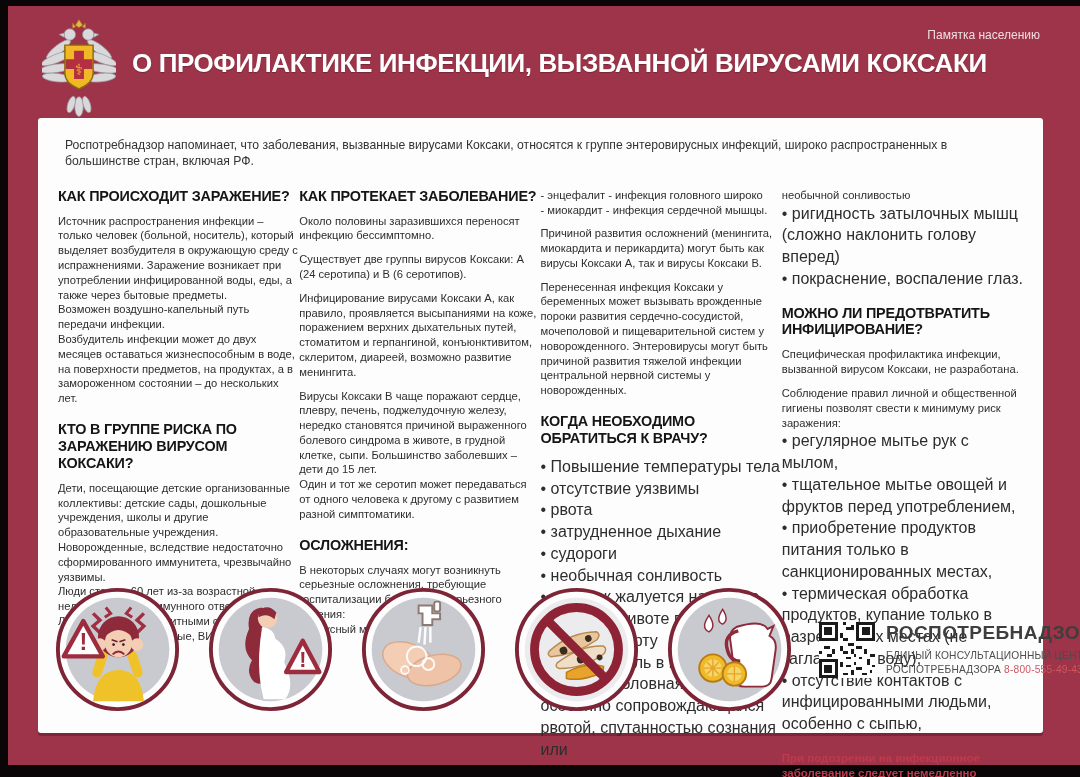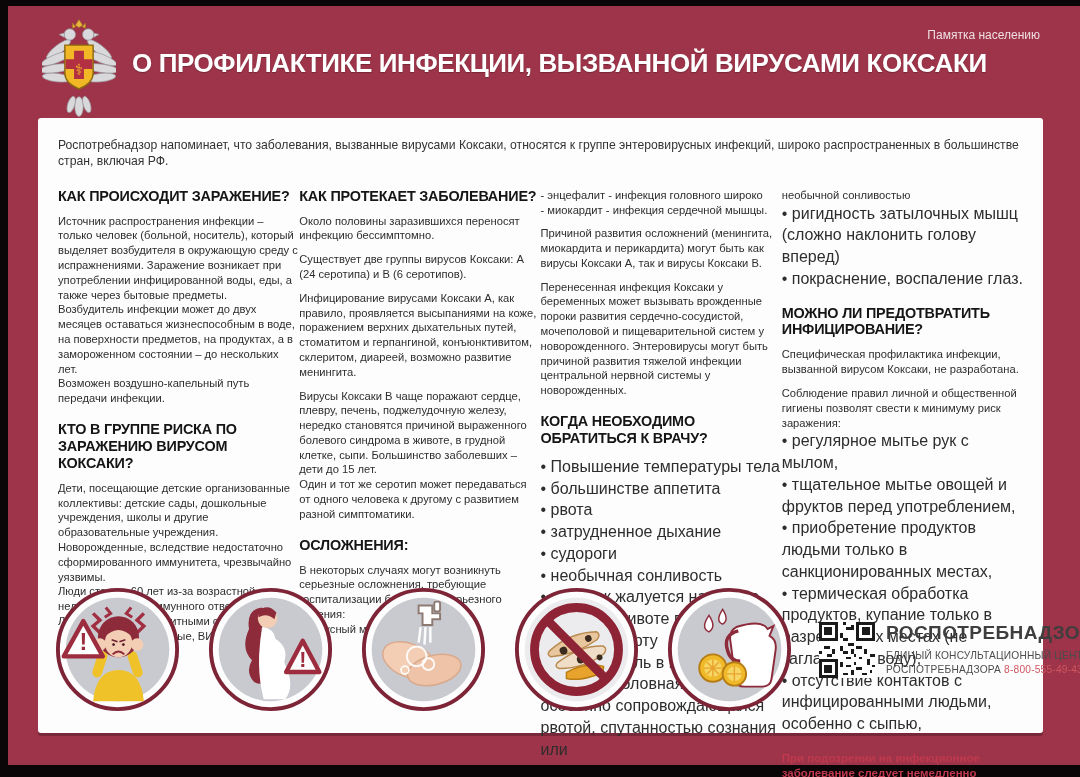--- a/index.html
+++ b/index.html
@@ -14,21 +14,21 @@
     position:absolute;left:124px;top:42px;width:830px;
     font-size:26px;font-weight:bold;color:#ffffff;letter-spacing:-0.4px;
     text-shadow:0 1px 1px rgba(0,0,0,.25);white-space:nowrap;
   }
   .poster-note{position:absolute;right:40px;top:22px;font-size:12px;color:#efdfe3;}
   .card{
     position:absolute;left:30px;top:112px;right:37px;bottom:32px;
     background:#fdfdfd;border-radius:3px;padding:16px 20px;box-sizing:border-box;
     box-shadow:0 3px 0 rgba(0,0,0,.22);
   }
-  .intro{font-size:12.2px;color:#333;margin:4px 0 18px;line-height:1.3;}
+  .intro{font-size:12.2px;color:#333;margin:4px 7px 18px;line-height:1.3;}
   .cols{display:flex;}
   .col{flex:1;min-width:0;}
   .sec{margin-bottom:15px;}
   h3{font-size:14.4px;font-weight:bold;color:#151515;letter-spacing:-0.2px;
      margin:0 0 9px;line-height:1.18;text-transform:uppercase;}
   p{font-size:11.2px;line-height:1.32;color:#2d2d2d;margin:0;}
   p.mb{margin-bottom:9px;}
   ul{list-style:none;margin:0;padding:0;}
   li{font-size:16px;line-height:1.36;color:#2d2d2d;}
   li::before{content:"\2022\00a0";}
@@ -76,22 +76,22 @@
   <div class="card">
 
     <p class="intro">Роспотребнадзор напоминает, что заболевания, вызванные вирусами Коксаки, относятся к группе энтеровирусных инфекций, широко распространенных в большинстве стран, включая РФ.</p>
 
     <div class="cols">
 
       <div class="col">
         <div class="sec">
           <h3>КАК ПРОИСХОДИТ ЗАРАЖЕНИЕ?</h3>
           <p>Источник распространения инфекции – только человек (больной, носитель), который выделяет возбудителя в окружающую среду с испражнениями. Заражение возникает при употреблении инфицированной воды, еды, а также через бытовые предметы.</p>
+          <p>Возможен воздушно-капельный путь передачи инфекции.</p>
           <p>Возбудитель инфекции может до двух месяцев оставаться жизнеспособным в воде, на поверхности предметов, на продуктах, а в замороженном состоянии – до нескольких лет.</p>
-          <p>Возможен воздушно-капельный путь передачи инфекции.</p>
         </div>
         <div class="sec">
           <h3>КТО В ГРУППЕ РИСКА ПО ЗАРАЖЕНИЮ ВИРУСОМ КОКСАКИ?</h3>
           <p>Дети, посещающие детские организованные коллективы: детские сады, дошкольные учреждения, школы и другие образовательные учреждения.</p>
           <p>Новорожденные, вследствие недостаточно сформированного иммунитета, чрезвычайно уязвимы.</p>
           <p>Люди старше 60 лет из-за возрастной недостаточности иммунного ответа.</p>
           <p>Лица с иммунодефицитными состояниями (онкологические больные, ВИЧ-инфицированные).</p>
         </div>
       </div>
 
@@ -115,21 +115,21 @@
         <div class="sec">
           <p>- энцефалит - инфекция головного широко</p>
           <p class="mb">- миокардит - инфекция сердечной мышцы.</p>
           <p class="mb">Причиной развития осложнений (менингита, миокардита и перикардита) могут быть как вирусы Коксаки А, так и вирусы Коксаки В.</p>
           <p>Перенесенная инфекция Коксаки у беременных может вызывать врожденные пороки развития сердечно-сосудистой, мочеполовой и пищеварительной систем у новорожденного. Энтеровирусы могут быть причиной развития тяжелой инфекции центральной нервной системы у новорожденных.</p>
         </div>
         <div class="sec">
           <h3>КОГДА НЕОБХОДИМО ОБРАТИТЬСЯ К ВРАЧУ?</h3>
           <ul>
             <li>Повышение температуры тела</li>
-            <li>большинстве аппетита</li>
+            <li>отсутствие уязвимы</li>
             <li>рвота</li>
             <li>затрудненное дыхание</li>
             <li>судороги</li>
             <li>необычная сонливость</li>
             <li>ребенок жалуется на боль в груди или животе высыпания на коже или во рту</li>
             <li>сильная боль в горле</li>
             <li>сильная головная боль, особенно сопровождающаяся рвотой, спутанностью сознания или</li>
           </ul>
         </div>
       </div>
@@ -142,21 +142,21 @@
             <li>покраснение, воспаление глаз.</li>
           </ul>
         </div>
         <div class="sec">
           <h3>МОЖНО ЛИ ПРЕДОТВРАТИТЬ ИНФИЦИРОВАНИЕ?</h3>
           <p class="mb">Специфическая профилактика инфекции, вызванной вирусом Коксаки, не разработана.</p>
           <p>Соблюдение правил личной и общественной гигиены позволят свести к минимуму риск заражения:</p>
           <ul>
             <li>регулярное мытье рук с мылом,</li>
             <li>тщательное мытье овощей и фруктов перед употреблением,</li>
-            <li>приобретение продуктов людьми только в санкционированных местах,</li>
+            <li>приобретение продуктов питания только в санкционированных местах,</li>
             <li>термическая обработка продуктов, купание только в разрешенных местах (не заглатывать воду),</li>
             <li>отсутствие контактов с инфицированными людьми, особенно с сыпью,</li>
           </ul>
           <div class="alert">При подозрении на инфекционное заболевание следует немедленно обратиться к врачу.</div>
         </div>
       </div>
 
     </div>
 
     <div class="icons-row">

